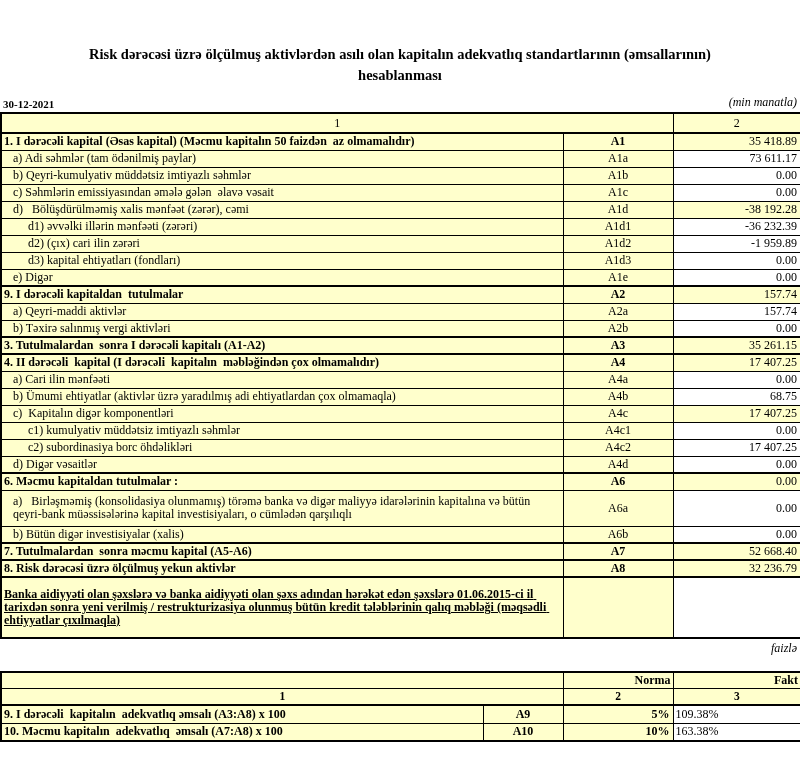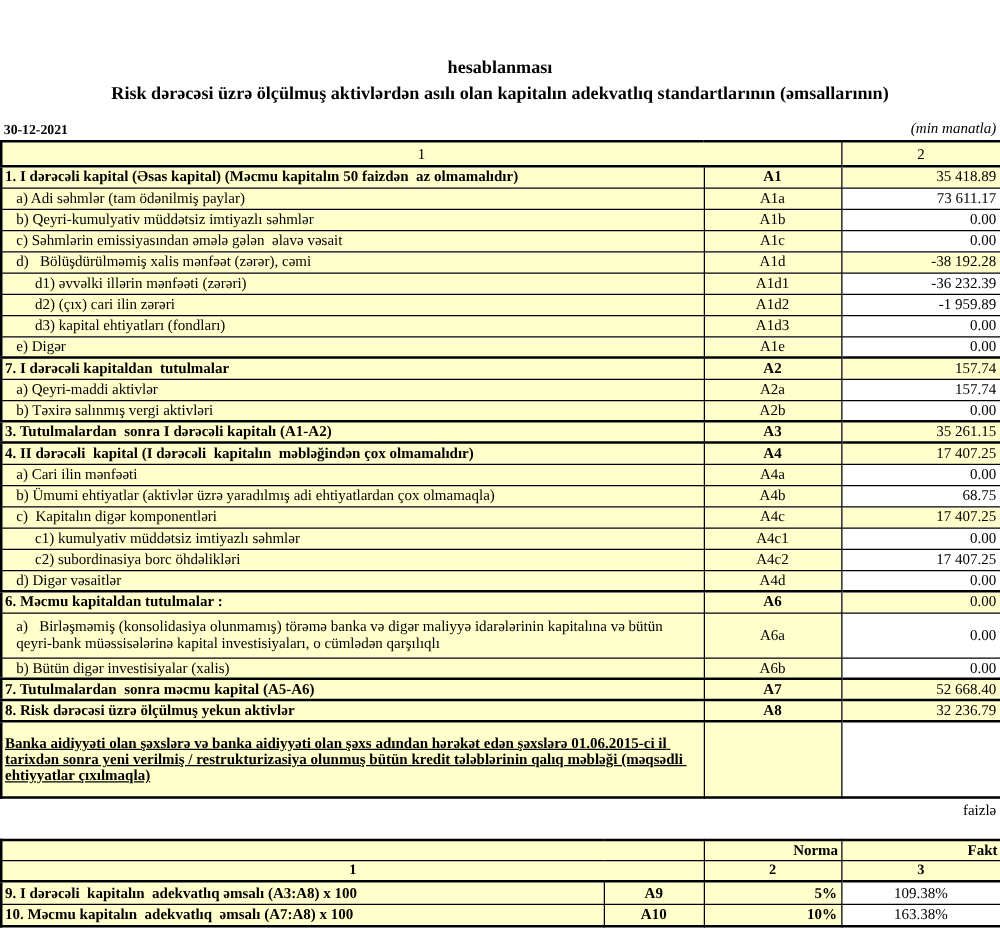--- a/index.html
+++ b/index.html
@@ -41,41 +41,41 @@
   td.lbl { white-space:pre-wrap;margin-top:13px; }
   td.code { text-align:center; }
   td.val { text-align:right; padding-right:3px; }
   td.val.w { background:var(--white); }
   .i0 { padding-left:2px; } .i1 { padding-left:11px; } .i2 { padding-left:26px; }
   tr.tall { height:36px; }
   tr.note { height:61px;text-decoration:underline; }
   tr.note td.lbl { font-weight:bold; }
 
   .faizle {
-    text-align:right; font-size:12px;
+    text-align:right; font-style:italic; font-size:12px;
     padding:2px 3px 19px 0; height:32px;
   }
   table.ratios tr.h1 { height:16px; }
   table.ratios tr.h1 td { font-weight:bold; text-align:right; }
   table.ratios tr.h2 { height:14px; }
   table.ratios tr.h2 td { font-weight:bold; text-align:center; border-bottom:2px solid var(--border); font-size:11.5px; }
   table.ratios tr.data { height:18px; }
   table.ratios td.lbl { font-weight:bold; }
   table.ratios td.code { font-weight:bold; }
   table.ratios td.norma { text-align:right; font-weight:bold; padding-right:3px; }
-  table.ratios td.fakt { text-align:center; background:var(--white); padding-right:2px; }
+  table.ratios td.fakt { text-align:left; background:var(--white); padding-right:2px; }
 </style>
 </head>
 <body>
 
 <div class="page">
 
   <div class="title">
+    <div>Risk dərəcəsi üzrə ölçülmuş aktivlərdən asılı olan kapitalın adekvatlıq standartlarının (əmsallarının)</div>
     <div>hesablanması</div>
-    <div>Risk dərəcəsi üzrə ölçülmuş aktivlərdən asılı olan kapitalın adekvatlıq standartlarının (əmsallarının)</div>
   </div>
 
   <div class="meta">
     <span class="date">30-12-2021</span>
     <span class="unit">(min manatla)</span>
   </div>
 
   <table class="main">
     <colgroup>
         <col style="width:562px">
@@ -128,21 +128,21 @@
           <td class="lbl i2">d3) kapital ehtiyatları (fondları)</td>
           <td class="code">A1d3</td>
           <td class="val w">0.00</td>
         </tr>
         <tr class="">
           <td class="lbl i1">e) Digər</td>
           <td class="code">A1e</td>
           <td class="val w">0.00</td>
         </tr>
         <tr class="section ">
-          <td class="lbl i0">7. I dərəcəli kapitaldan  tutulmalar</td>
+          <td class="lbl i0">9. I dərəcəli kapitaldan  tutulmalar</td>
           <td class="code">A2</td>
           <td class="val y">157.74</td>
         </tr>
         <tr class="">
           <td class="lbl i1">a) Qeyri-maddi aktivlər</td>
           <td class="code">A2a</td>
           <td class="val w">157.74</td>
         </tr>
         <tr class="">
           <td class="lbl i1">b) Təxirə salınmış vergi aktivləri</td>

